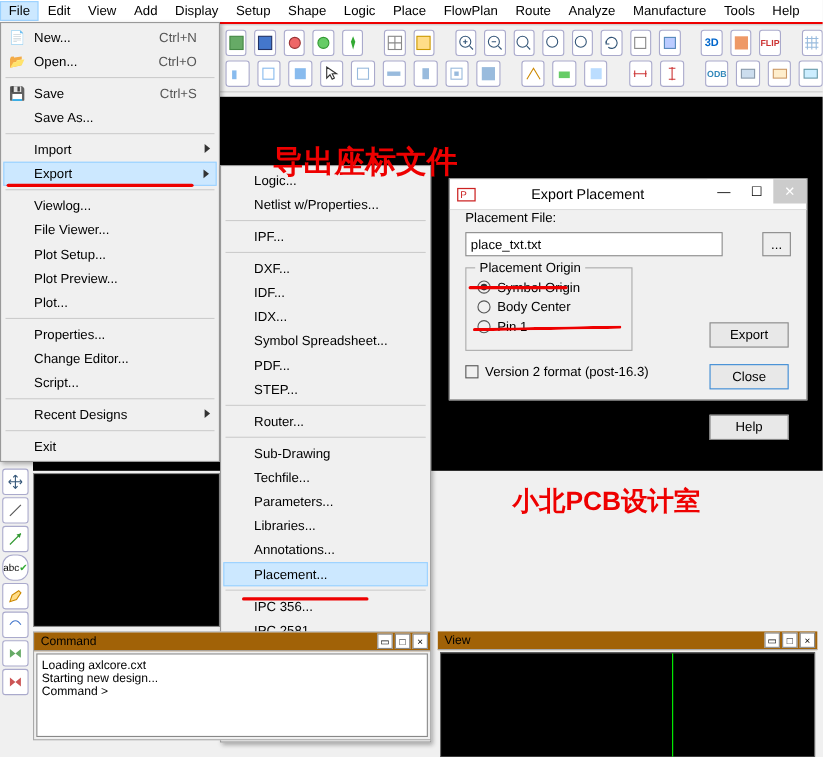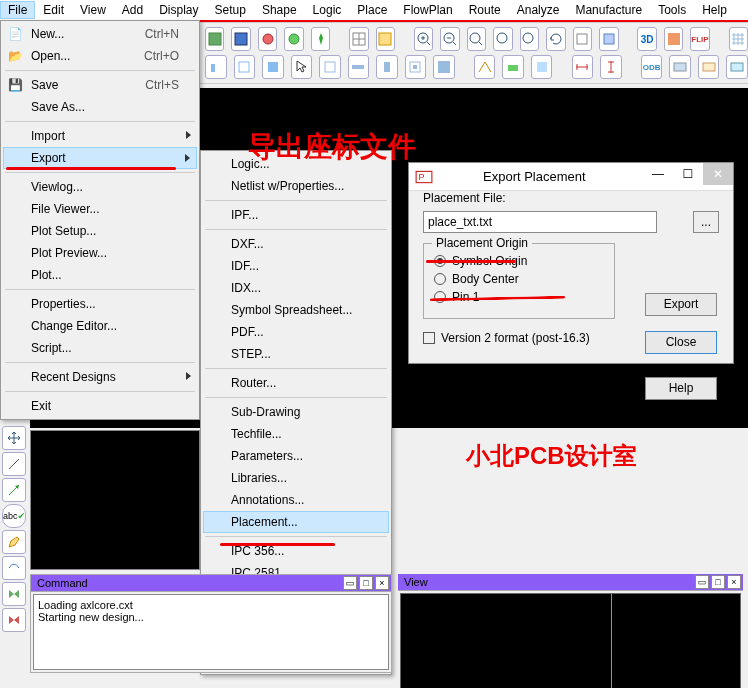--- a/index.html
+++ b/index.html
@@ -166,21 +166,21 @@
     border:1px solid #888;
     background:#eee;
     text-align:center;
     line-height:20px;
   }
   .group {
     border:1px solid #aaa;
     margin-top:10px;
     padding:6px 10px 10px 10px;
     position:relative;
-    width:192px;
+    width:152px;
   }
   .group .legend {
     position:absolute; top:-8px; left:8px;
     background:#f0f0f0; padding:0 4px;
     font-size:12px;
   }
   .radio-row { display:flex; align-items:center; gap:6px; margin:4px 0;}
   .radio {
     width:12px;height:12px;border:1px solid #555;border-radius:50%;
     display:flex;align-items:center;justify-content:center;
@@ -207,21 +207,21 @@
 
   .command-pane {
     position:absolute;
     left:30px; top:574px;
     width:362px;
     background:#f0f0f0;
     border:1px solid #aaa;
     font-size:11px;
   }
   .pane-title {
-    background:#8b5cf6;
+    background:#a16207;
     padding:2px 6px;
     border-bottom:1px solid #aaa;
     position:relative;
   }
   .pane-title .dock-icons {
     position:absolute; right:2px; top:1px;
     display:flex; gap:2px;
   }
   .pane-title .dock-icons span {
     width:14px;height:14px;
@@ -739,20 +739,21 @@
     <span>Command</span>
     <div class="dock-icons">
       <span data-name="dock-icon">▭</span>
       <span data-name="dock-icon">□</span>
       <span data-name="close-icon">×</span>
     </div>
   </div>
   <div class="cmd-body" data-name="command-output" id="cmdBody">
       <div>Loading axlcore.cxt</div>
       <div>Starting new design...</div>
+      <div>Command &gt;</div>
     </div>
 </div>
 
 <div class="view-pane" data-name="view-pane">
   <div class="pane-title" data-name="view-title">
     <span>View</span>
     <div class="dock-icons">
       <span data-name="dock-icon">▭</span>
       <span data-name="dock-icon">□</span>
       <span data-name="close-icon">×</span>

